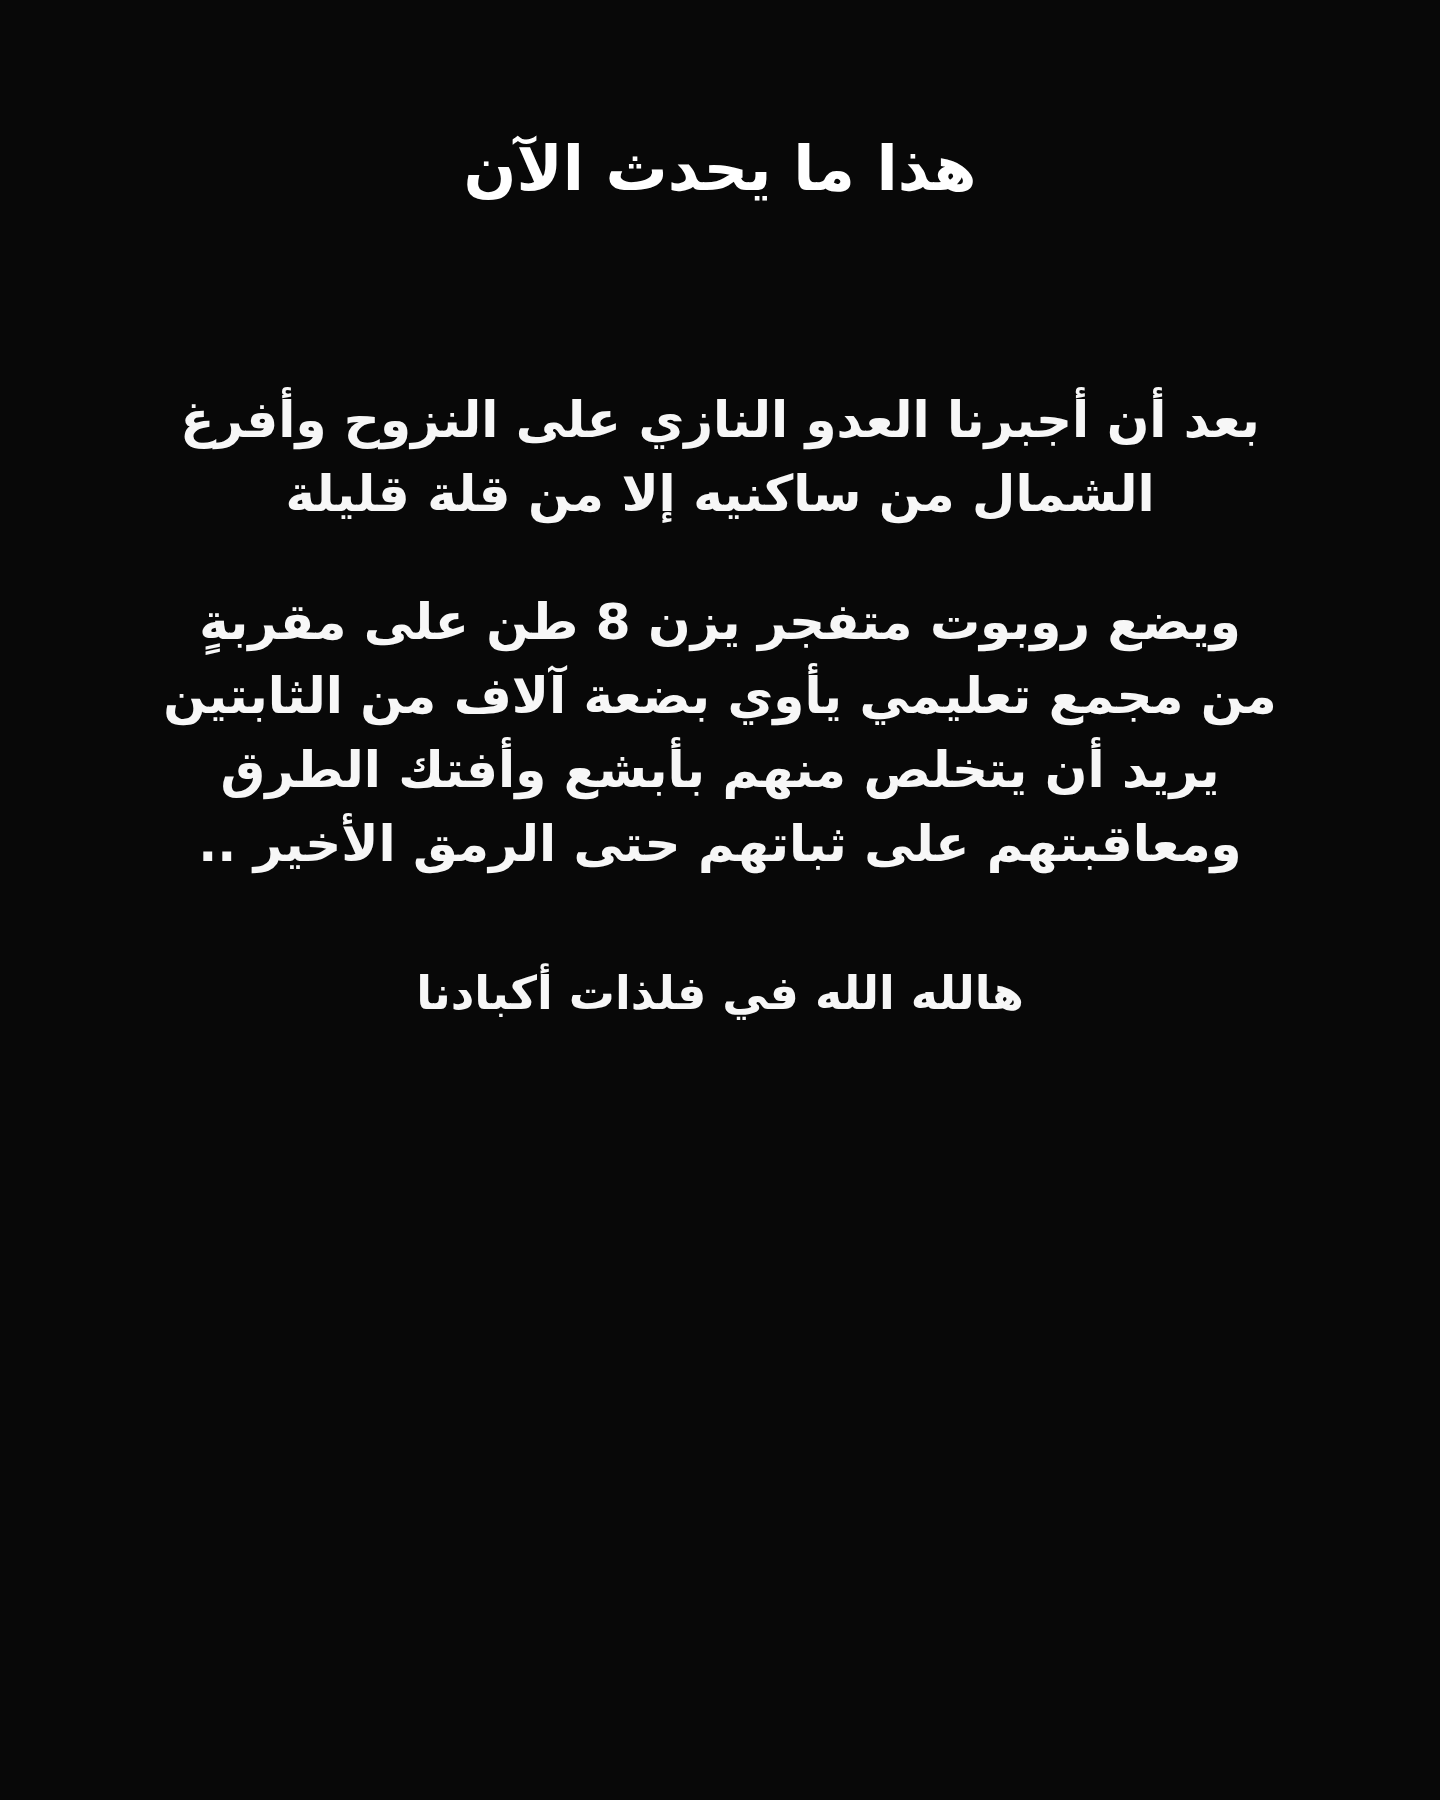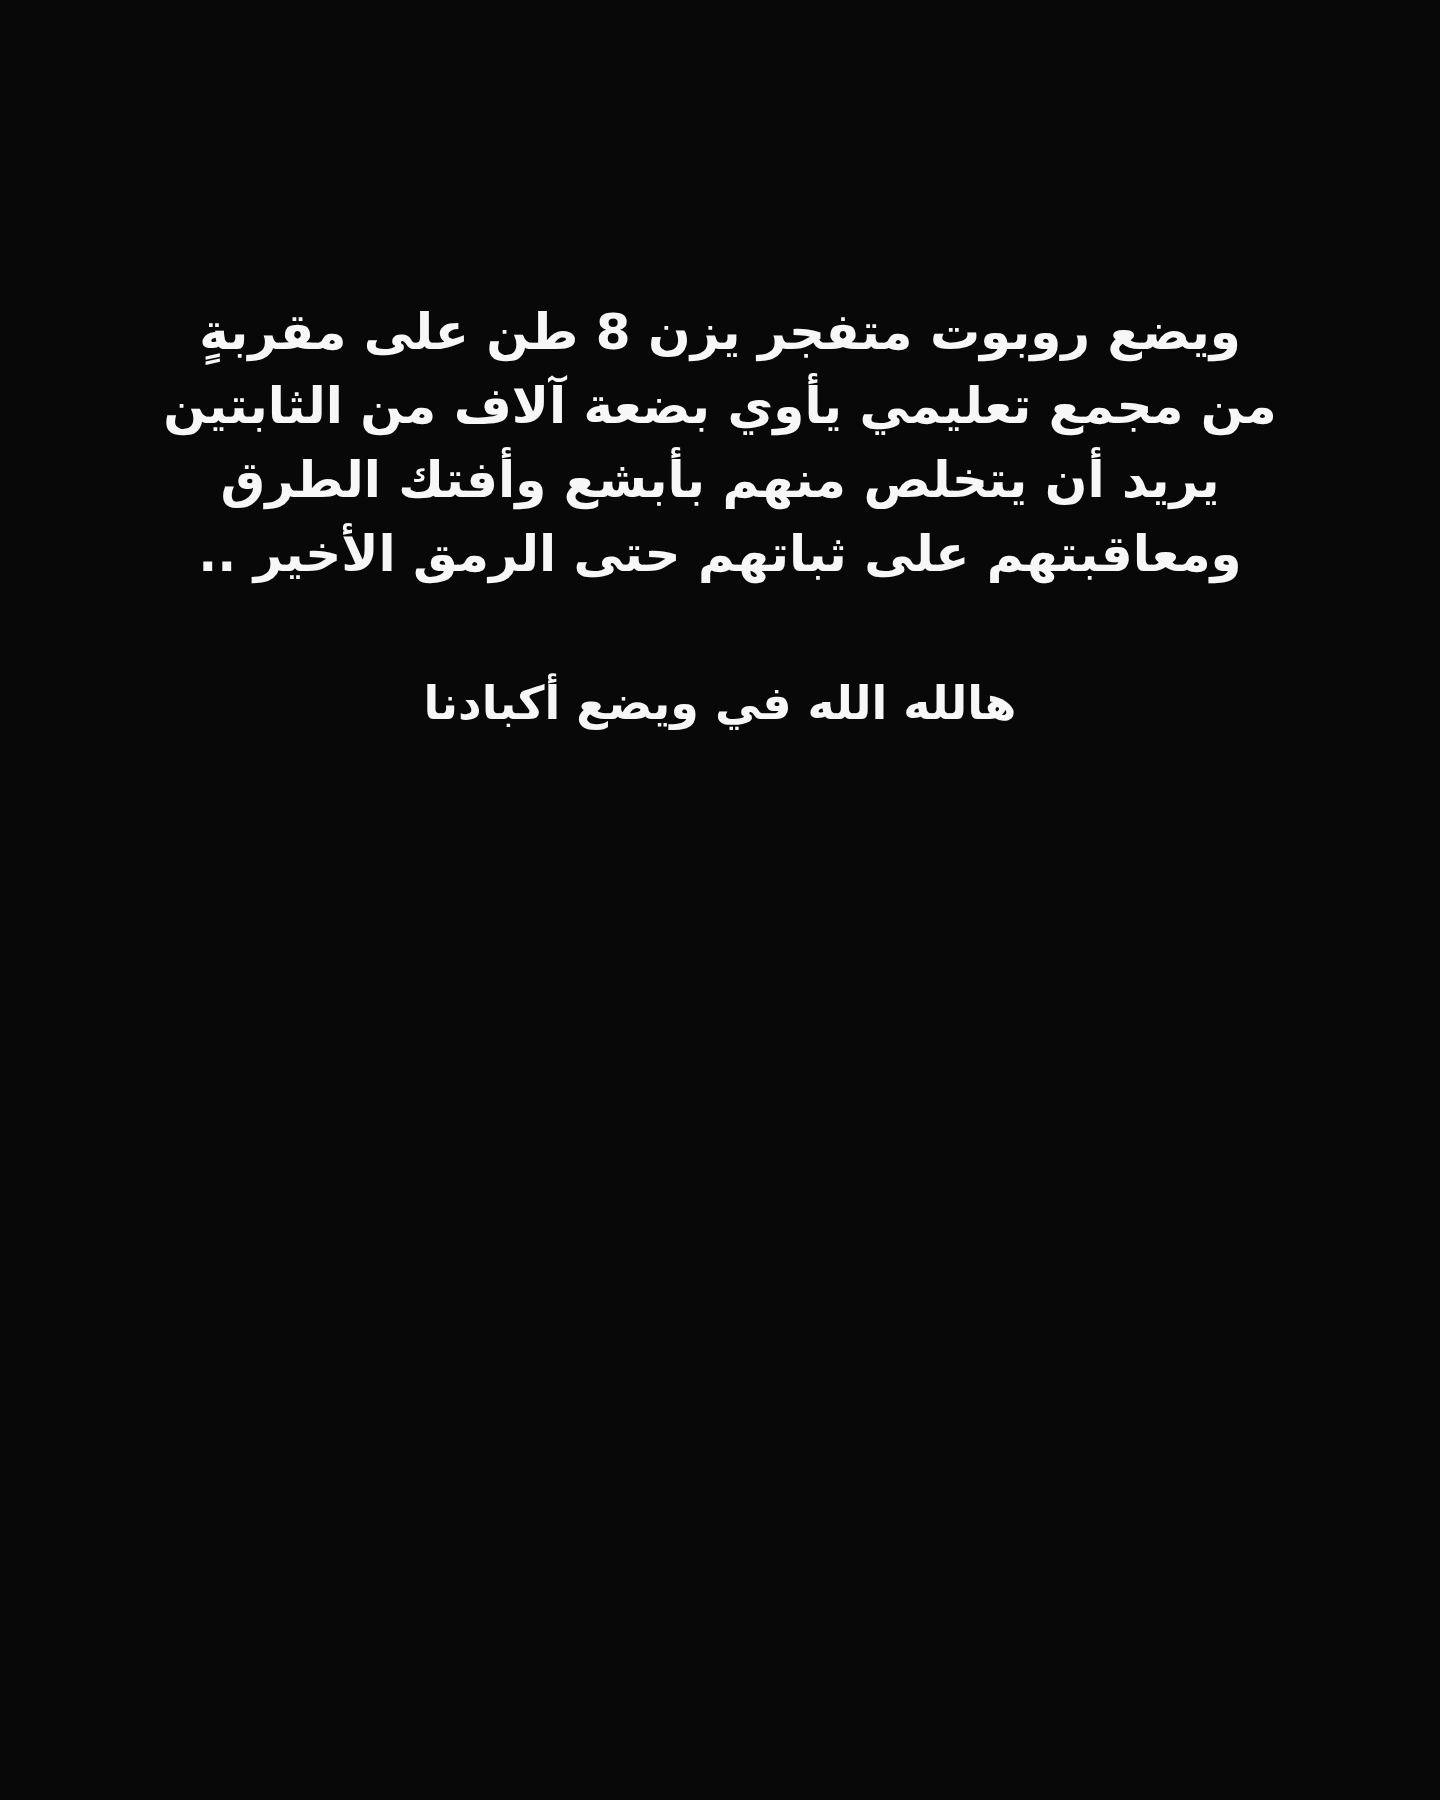--- a/index.html
+++ b/index.html
@@ -56,19 +56,21 @@
     font-size: 46px;
     margin-top: 24px;
     margin-bottom: 0;
   }
 </style>
 </head>
 <body style="background: rgb(8, 8, 8);">
 
 <div class="card">
 
+  <h1 class="headline">هذا ما يحدث الآن</h1>
 
   <div class="body-block">
+    <p class="para">بعد أن أجبرنا العدو النازي على النزوح وأفرغ الشمال من ساكنيه إلا من قلة قليلة</p>
     <p class="para">ويضع روبوت متفجر يزن 8 طن على مقربةٍ من مجمع تعليمي يأوي بضعة آلاف من الثابتين يريد أن يتخلص منهم بأبشع وأفتك الطرق ومعاقبتهم على ثباتهم حتى الرمق الأخير ..</p>
-    <p class="para last">هالله الله في ويضع أكبادنا</p>
+    <p class="para last">هالله الله في فلذات أكبادنا</p>
   </div>
 
 </div>
 
 </body></html>

